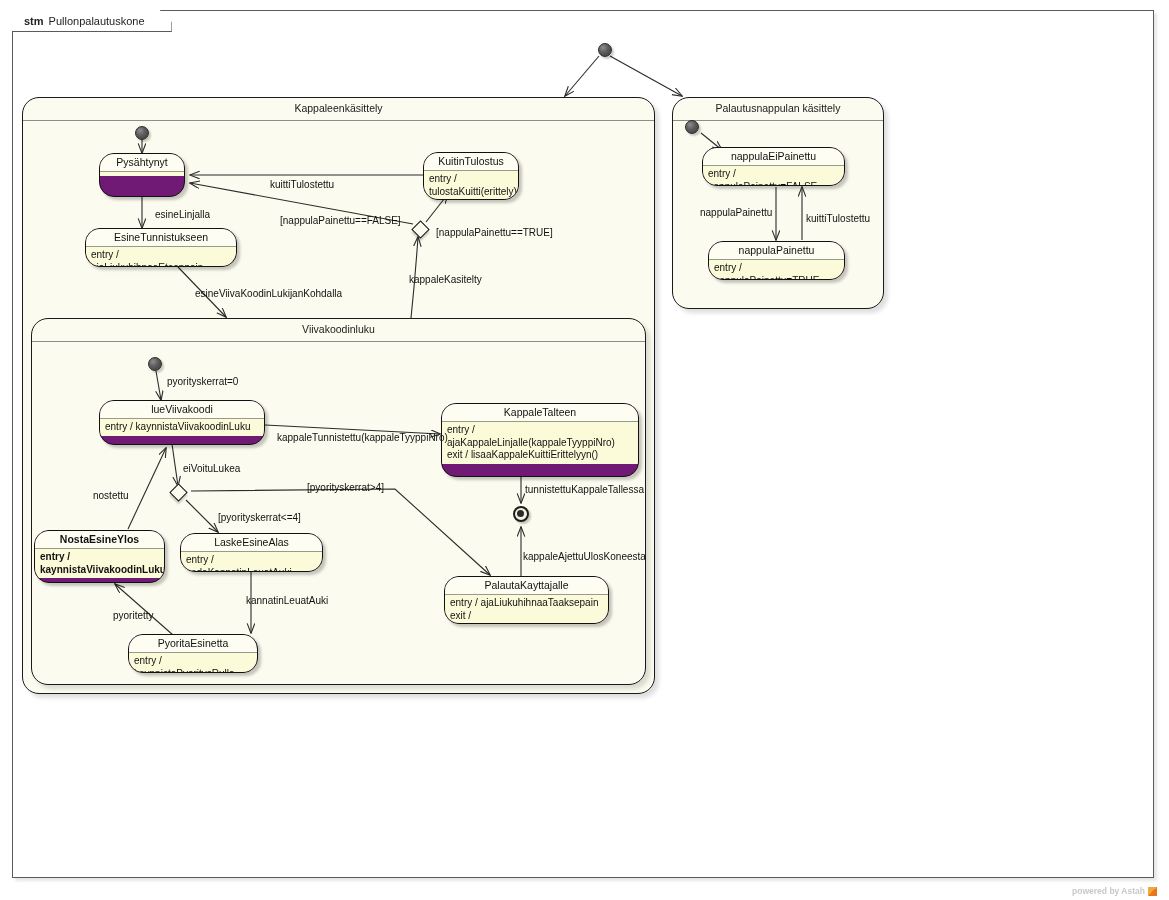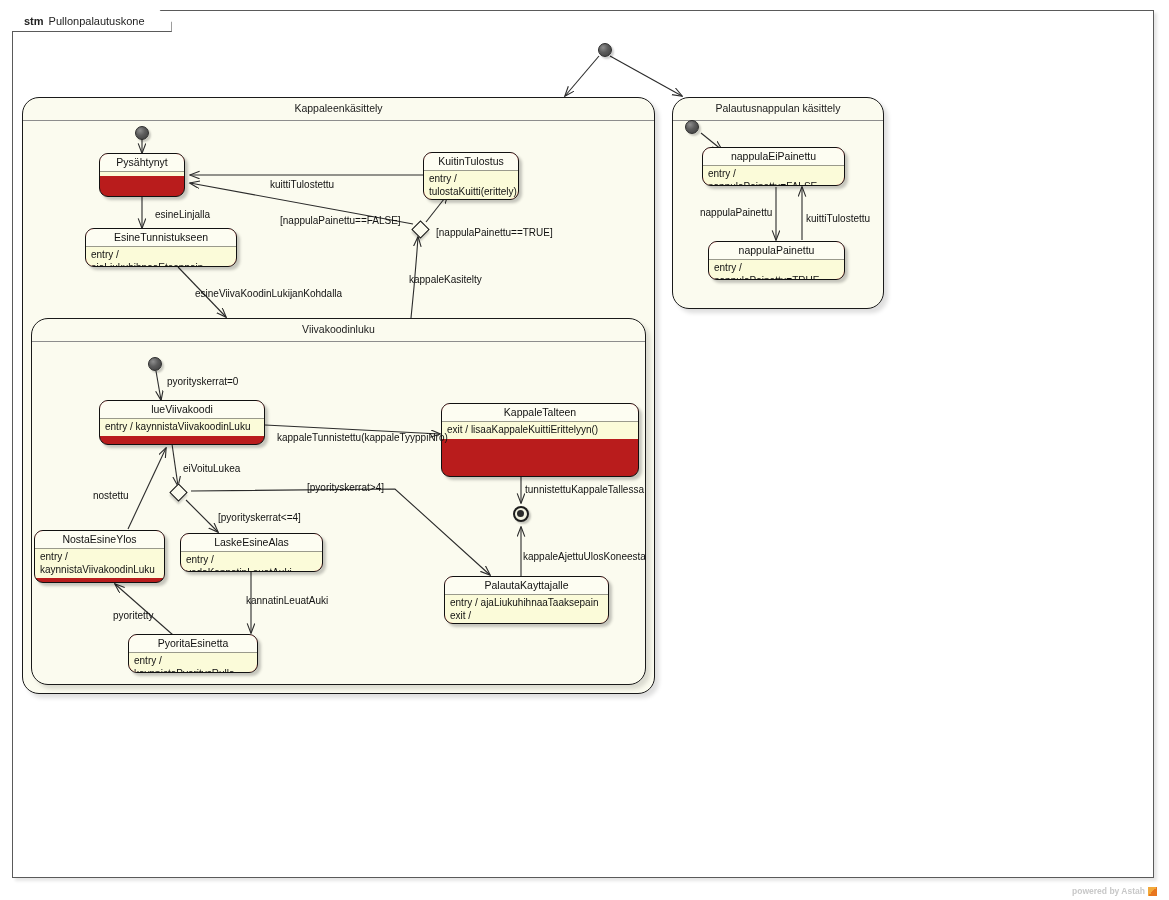--- a/index.html
+++ b/index.html
@@ -73,22 +73,22 @@
     left: 0;
     right: 0;
     height: 0;
     border-top: 1px solid #8d8d8d;
   }
 
   
   .state {
     position: absolute;
     border: 1.6px solid #111;
-    border-radius: 9px;
-    background: #b91c1c;
+    border-radius: 15px;
+    background: #701a75;
     box-sizing: border-box;
     box-shadow: 3px 3px 3px rgba(0,0,0,0.22);
     overflow: hidden;
   }
   .state .st-name {
     height: 17px;
     line-height: 17px;
     text-align: center;
     font-size: 10.5px;
     color: #111;
@@ -292,25 +292,26 @@
   <div class="state" style="left:99px; top:400px; width:166px; height:45px;">
     <div class="st-name">lueViivakoodi</div>
     <div class="st-body">
       <div>entry / kaynnistaViivakoodinLuku</div>
     </div>
   </div>
 
   <div class="state" style="left:441px; top:403px; width:198px; height:74px;">
     <div class="st-name">KappaleTalteen</div>
     <div class="st-body">
+      <div>entry / ajaKappaleLinjalle(kappaleTyyppiNro)</div>
       <div>exit / lisaaKappaleKuittiErittelyyn()</div>
     </div>
   </div>
 
-  <div class="state" style="left:34px; top:530px; width:131px; height:53px;">
+  <div class="state" style="left:34px; top:530px; width:131px; height:53px;font-weight:bold;">
     <div class="st-name">NostaEsineYlos</div>
     <div class="st-body">
       <div>entry /</div>
       <div>kaynnistaViivakoodinLuku</div>
     </div>
   </div>
 
   <div class="state" style="left:180px; top:533px; width:143px; height:39px;">
     <div class="st-name">LaskeEsineAlas</div>
     <div class="st-body">

